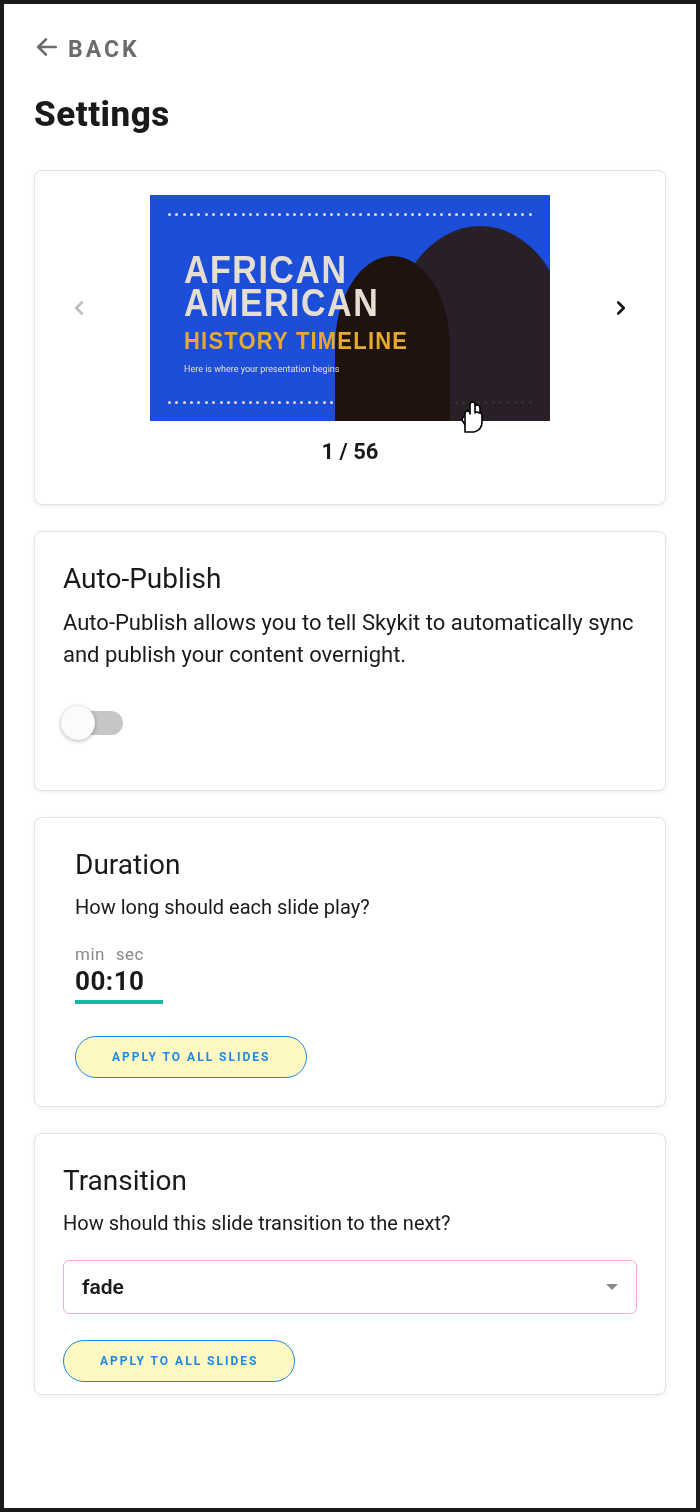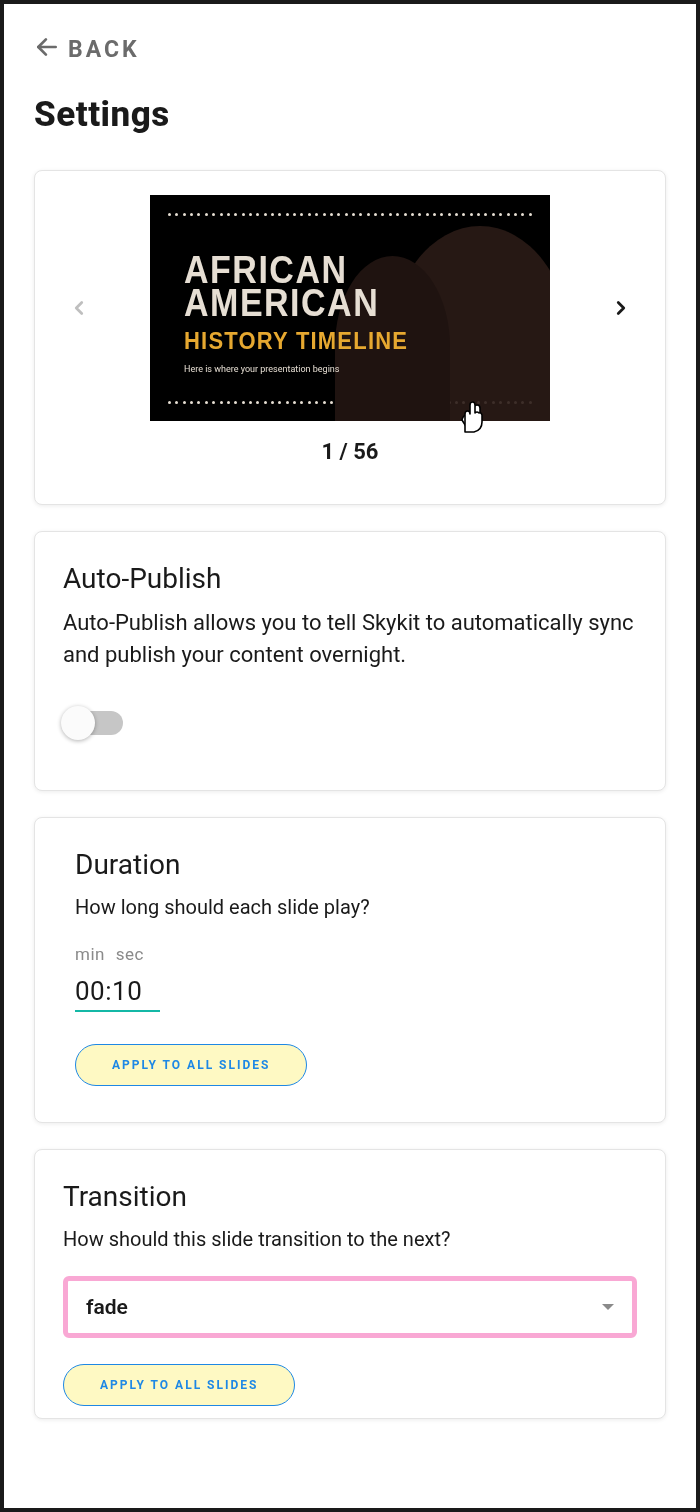--- a/index.html
+++ b/index.html
@@ -64,21 +64,21 @@
       width: 40px;
       height: 40px;
       display: flex;
       align-items: center;
       justify-content: center;
       cursor: pointer;
     }
     .slide-thumb {
       width: 400px;
       height: 226px;
-      background: #000000;
+      background: #1d4ed8;
       position: relative;
       overflow: hidden;
     }
     .dotted-border {
       position: absolute;
       left: 18px;
       right: 18px;
       height: 2px;
       display: flex;
       justify-content: space-between;
@@ -174,35 +174,35 @@
       left: -2px;
       top: -5px;
       width: 34px;
       height: 34px;
       background: #fbfbfb;
       border-radius: 50%;
       box-shadow: 0 1px 4px rgba(0,0,0,0.3);
     }
     
     .card-duration {
-      padding: 30px 40px 36px 40px;
+      padding: 30px 40px 28px 40px;
     }
     .unit-labels {
       font-size: 17px;
       color: #8a8a8a;
       margin-top: 22px;
       letter-spacing: 0.5px;
     }
     .unit-labels span + span { margin-left: 6px; }
     .time-value {
       font-size: 26px;
-      font-weight: 400;
-      color: #1a1a1a;
-      margin-top: 12px;
-      border-bottom: 2px solid #14b8a6;
+      font-weight: 700;
+      color: #1a1a1a;
+      margin-top: 2px;
+      border-bottom: 4px solid #14b8a6;
       display: inline-block;
       padding-bottom: 4px;
       padding-right: 18px;
       letter-spacing: 0.5px;
     }
     .pill-button {
       margin-top: 32px;
       display: inline-block;
       padding: 13px 36px;
       border: 1.5px solid #1e88e5;
@@ -210,21 +210,21 @@
       color: #1e88e5;
       font-size: 12px;
       font-weight: 700;
       letter-spacing: 2px;
       cursor: pointer;
       background: #fef9c3;
     }
     
     .select-box {
       margin-top: 22px;
-      border: 5px solid #f9a8d4;
+      border: 1px solid #f9a8d4;
       border-radius: 6px;
       padding: 14px 18px;
       display: flex;
       justify-content: space-between;
       align-items: center;
       cursor: pointer;
     }
     .select-value {
       font-size: 21px;
       font-weight: 600;

